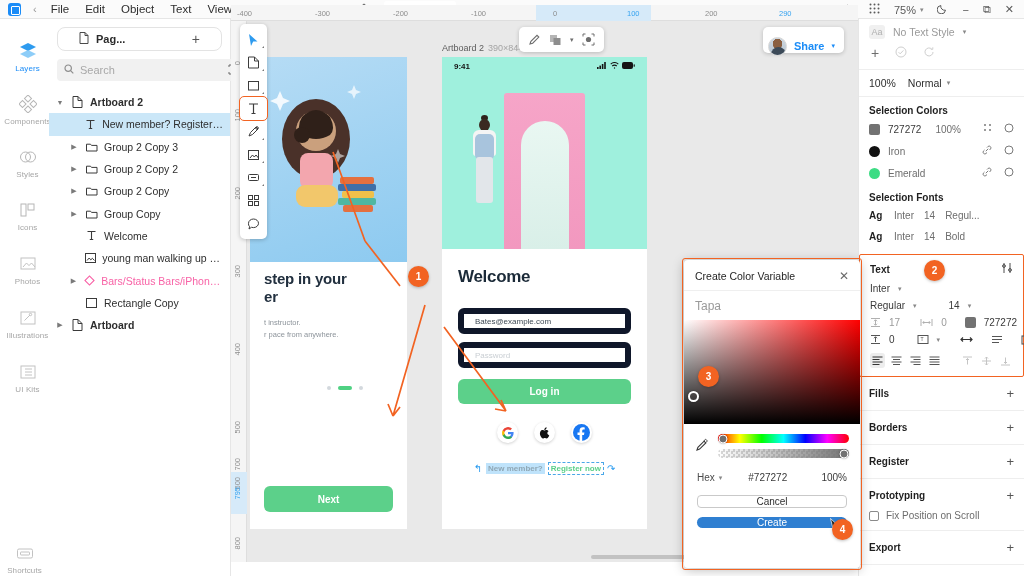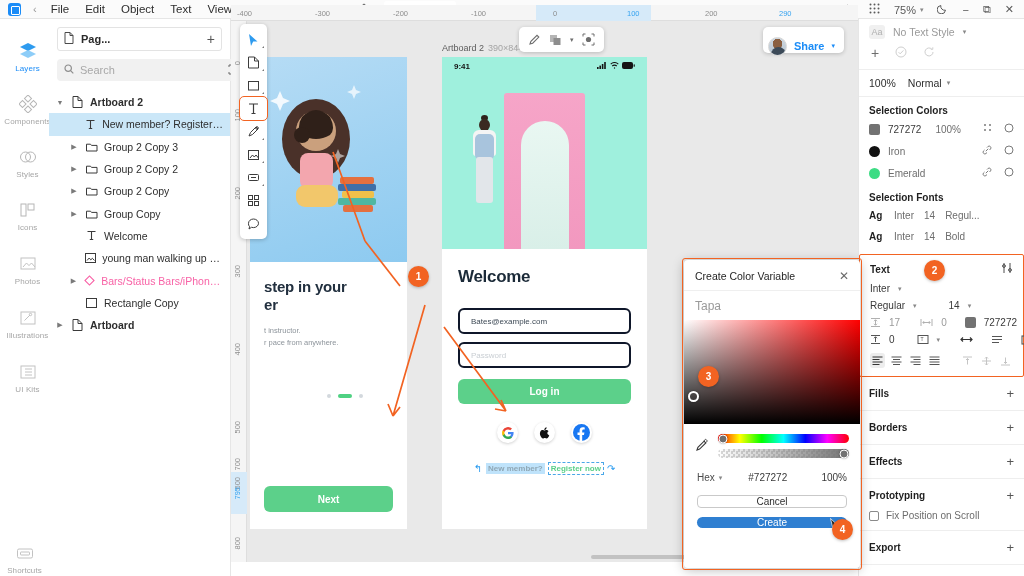--- a/index.html
+++ b/index.html
@@ -59,22 +59,22 @@
   .rail-item .rl { font-size: 8px; color: #a6a6a6; letter-spacing: .1px; }
   .rail-item.active .rl { color: #1b8cf7; }
   .rail-bottom { position: absolute; bottom: 8px; left: 0; width: 49px; }
 
   
   .layers {
     position: absolute; left: 49px; top: 19px; width: 182px; height: 557px;
     background: #fff; border-right: 1px solid #e6e6e6;
   }
   .page-row {
-    margin: 8px; height: 24px; border: 1px solid #e3e3e3; border-radius: 3px;
-    display: flex; align-items: center; padding: 0 6px; gap: 7px;
+    margin: 8px; height: 24px; border: 1px solid #e3e3e3; border-radius: 8px;
+    display: flex; align-items: center; padding: 0 21px; gap: 7px;
   }
   .page-row .pname { flex: 1; font-size: 11px; color: #2b2b2b; font-weight: bold; }
   .page-row .plus { color: #555; font-size: 14px; }
   .search-row { display: flex; align-items: center; margin: 0 8px; gap: 6px; }
   .search-box {
     flex: 1; height: 22px; background: #f1f1f1; border-radius: 4px;
     display: flex; align-items: center; padding: 0 7px; gap: 6px;
   }
   .search-box input {
     border: none; background: transparent; outline: none; flex: 1;
@@ -164,21 +164,21 @@
   .ab-label { position: absolute; font-size: 9px; color: #5c5c5c; }
   .ab-label .dim { color: #a5a5a5; margin-left: 4px; }
 
   
   #ab1 { left: 19px; top: 52px; width: 157px; height: 472px; overflow: hidden; }
   .hero1 {
     position: absolute; left: 0; top: 0; width: 157px; height: 205px;
     background: linear-gradient(160deg, #b6dcf5 0%, #9fd2f2 55%, #8dcaf0 100%);
     overflow: hidden;
   }
-  .ab1-body { position: absolute; left: 0; top: 205px; width: 190px; padding: 16px 14px 0 14px; }
+  .ab1-body { position: absolute; left: 0; top: 205px; width: 190px; padding: 8px 14px 0 14px; }
   .ab1-h {
     font-size: 15px; font-weight: bold; color: #22303f; line-height: 1.22;
     letter-spacing: -.2px;
   }
   .ab1-p { margin-top: 10px; font-size: 7.5px; color: #8d949b; line-height: 1.55; }
   .dots { display: flex; align-items: center; gap: 7px; justify-content: center; margin-top: 45px; }
   .dot { width: 4px; height: 4px; border-radius: 50%; background: #d3d8dd; }
   .dot.act { width: 14px; border-radius: 3px; background: #4fd182; }
   .next-btn {
     position: absolute; left: 14px; bottom: 17px; width: 129px; height: 26px;
@@ -208,21 +208,21 @@
   .person { position: absolute; left: 28px; top: 62px; width: 28px; height: 94px; }
   .p-head { position: absolute; left: 9px; top: 0; width: 11px; height: 12px; background: #3a2a21; border-radius: 50%; }
   .p-bun { position: absolute; left: 11px; top: -4px; width: 7px; height: 6px; background: #2e221b; border-radius: 50%; }
   .p-shirt { position: absolute; left: 3px; top: 11px; width: 23px; height: 26px; background: #f4f4f4; border-radius: 6px 6px 3px 3px; }
   .p-bag { position: absolute; left: 5px; top: 15px; width: 19px; height: 26px; background: #a8c4dd; border-radius: 5px; }
   .p-legs { position: absolute; left: 6px; top: 38px; width: 17px; height: 46px; background: #e2e6ea; border-radius: 3px; }
 
   .ab2-body { position: absolute; left: 0; top: 192px; width: 205px; padding: 18px 16px 0 16px; }
   .welcome { font-size: 17px; font-weight: bold; color: #1b2a38; letter-spacing: -.3px; }
   .field {
-    margin-top: 21px; height: 26px; border: 2px solid #0f172a; border-radius: 6px;
+    margin-top: 21px; height: 26px; border: 6px solid #0f172a; border-radius: 6px;
     display: flex; align-items: center; padding: 1px 11px; font-size: 8px; color: #3e4a56;
   }
   .field.ph { color: #c9ced3; margin-top: 8px; }
   .login-btn {
     margin-top: 11px; height: 25px; background: #5cd08a; border-radius: 6px;
     color: #fff; font-size: 10px; font-weight: bold;
     display: flex; align-items: center; justify-content: center;
   }
   .socials { display: flex; justify-content: center; gap: 16px; margin-top: 18px; }
   .soc {
@@ -1103,21 +1103,21 @@
 
     <div class="collapse-sec">
       <span>Fills</span>
       <span class="pl">+</span>
     </div>
     <div class="collapse-sec">
       <span>Borders</span>
       <span class="pl">+</span>
     </div>
     <div class="collapse-sec">
-      <span>Effects</span>
+      <span>Register</span>
       <span class="pl">+</span>
     </div>
     <div class="collapse-sec" style="border-bottom:none;padding-bottom:5px">
       <span>Prototyping</span>
       <span class="pl">+</span>
     </div>
     <div class="chk-row" style="border-bottom:1px solid #eee;padding-bottom:9px">
       <span class="chk"></span>
       <span class="cl">Fix Position on Scroll</span>
     </div>

